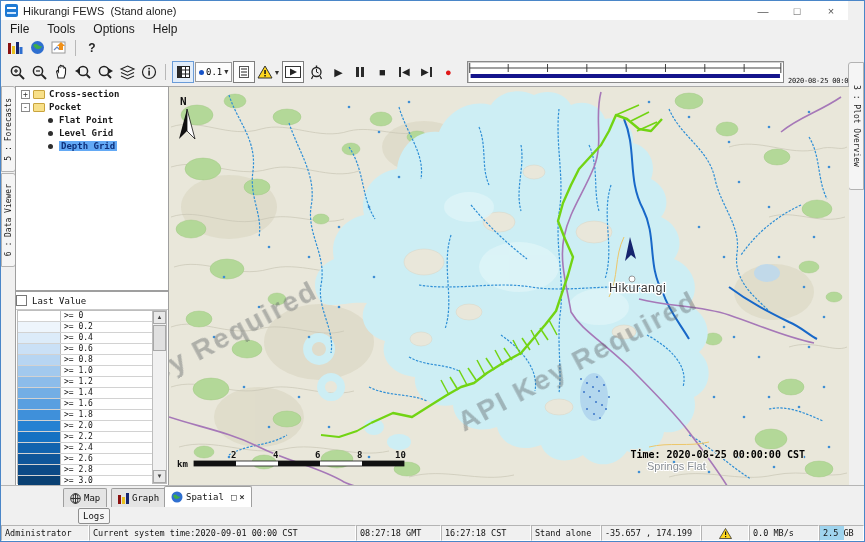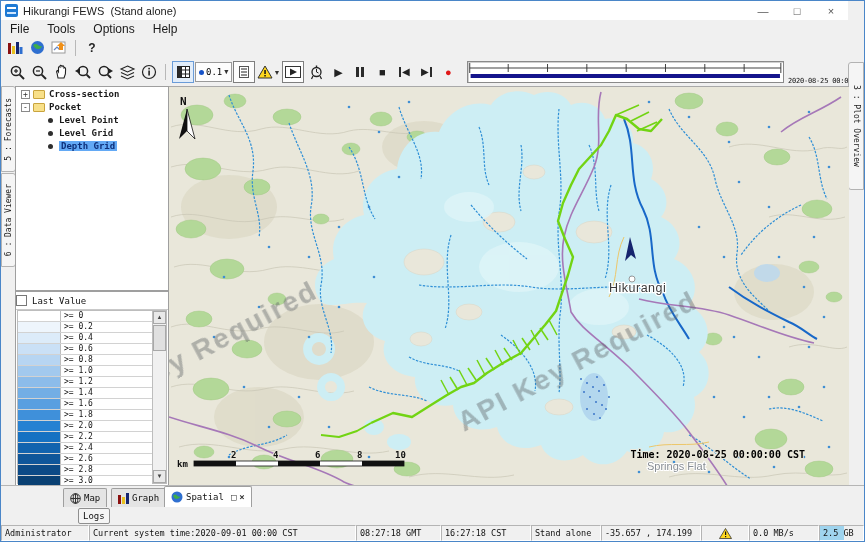--- a/index.html
+++ b/index.html
@@ -280,21 +280,21 @@
         <span class="tfolder"></span>
         <span>Cross-section</span>
       </div>
       <div class="trow t-ind1">
         <span class="texp">-</span>
         <span class="tfolder"></span>
         <span>Pocket</span>
       </div>
       <div class="trow t-ind2">
         <span class="tleaf"></span>
-        <span>Level Point</span>
+        <span>Flat Point</span>
       </div>
       <div class="trow t-ind2">
         <span class="tleaf"></span>
         <span>Level Grid</span>
       </div>
       <div class="trow t-ind2">
         <span class="tleaf"></span>
         <span class="tsel">Depth Grid</span>
       </div>
     </div>

